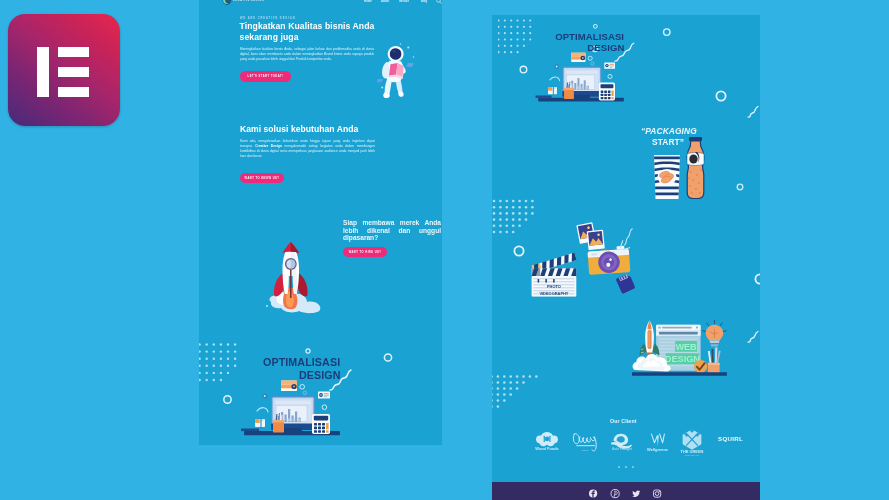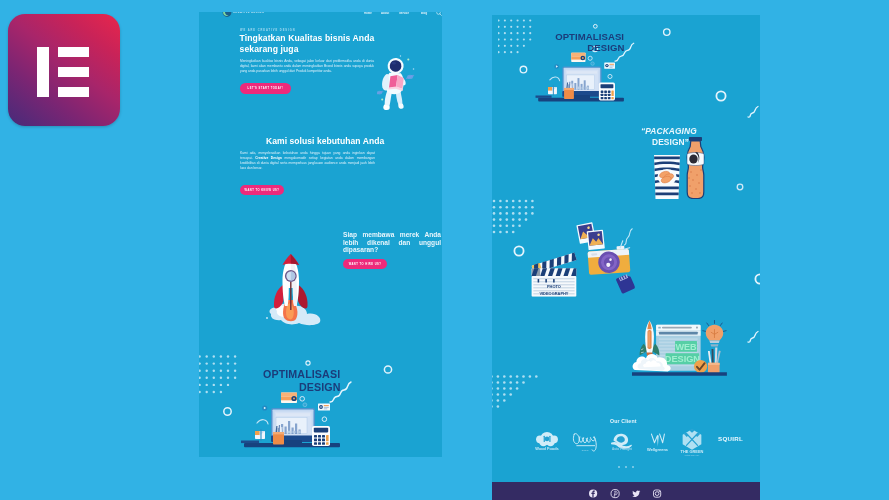--- a/index.html
+++ b/index.html
@@ -4,21 +4,21 @@
 <style>
   html,body{margin:0;padding:0;}
   body{width:889px;height:500px;overflow:hidden;background:#31b2e5;font-family:"Liberation Sans",sans-serif;}
   .stage{position:relative;width:889px;height:500px;background:#31b2e5;}
   
   .elogo{position:absolute;left:8px;top:14px;width:112px;height:112px;border-radius:17px;
     background:linear-gradient(38deg,#462b7a 0%,#7b2573 30%,#a8256a 55%,#c92358 78%,#e8264c 100%);
     box-shadow:0 1px 3px rgba(0,0,0,.2);}
   .elogo .bar{position:absolute;background:#fff;}
   
-  .panel-left{position:absolute;left:199px;top:12px;width:243px;height:445px;background:#1aa3d2;overflow:hidden;}
+  .panel-left{position:absolute;left:199px;top:0;width:243px;height:445px;background:#1aa3d2;overflow:hidden;}
   .panel-right{position:absolute;left:492px;top:15px;width:268px;height:485px;background:#1aa3d2;overflow:hidden;}
 
   
 
   .navbar{position:absolute;left:0;top:-8px;width:285px;height:14px;}
   .nav-logo-text{position:absolute;color:#cfeaf8;font-size:2.6px;font-weight:700;letter-spacing:.5px;white-space:nowrap;}
   .nav-item{position:absolute;color:#dff1fb;font-size:2.8px;font-weight:600;white-space:nowrap;}
   .nav-cta{position:absolute;background:#2a2e74;color:#fff;border-radius:3px;font-size:2.6px;font-weight:700;
     display:flex;align-items:center;justify-content:center;white-space:nowrap;}
   .eyebrow{position:absolute;color:#a9dcf2;font-size:2.6px;font-weight:700;letter-spacing:.95px;white-space:nowrap;}
@@ -73,21 +73,21 @@
         <circle cx="4.2" cy="4.2" r="3" fill="none" stroke="#dff1fb" stroke-width="1.1"></circle>
         <path d="M6.4 6.4 L9 9" stroke="#dff1fb" stroke-width="1.1" stroke-linecap="round"></path>
       </svg>
       <div class="nav-cta" style="left:250px;top:3.5px;width:27px;height:9px;">CONTACT</div>
     </div>
     <div class="eyebrow" style="left:41px;top:16.5px;">WE ARE CREATIVE DESIGN</div>
     <div class="h1" style="left:40.5px;top:21px;width:136px;">Tingkatkan Kualitas bisnis Anda sekarang juga</div>
     <div class="ptext" style="left:41px;top:47px;width:134px;text-align:justify;">Meningkatkan kualitas bisnis Anda, sebagai jalan keluar dari problematika anda di dunia digital, kami akan membantu anda dalam meningkatkan Brand bisnis anda supaya produk yang anda pasarkan lebih unggul dari Produk kompetitor anda.</div>
     <div class="btn" style="left:41px;top:71px;width:51px;height:10.5px;">LET'S START TODAY!</div>
 
-    <div class="h2" style="left:41px;top:124px;margin-left:26px;">Kami solusi kebutuhan Anda</div>
+    <div class="h2" style="left:41px;top:124px;">Kami solusi kebutuhan Anda</div>
     <div class="ptext" style="left:41px;top:139px;width:135px;text-align:justify;"><span>Kami ada, menyelesaikan kebutuhan anda hingga tujuan yang anda inginkan dapat tercapai. </span><b style="color:#ffffff">Creative Design</b><span> mengakomodir setiap kegiatan anda dalam membangun kredibilitas di dunia digital serta memperluas jangkauan audience anda menjadi jauh lebih luas dan besar.</span></div>
     <div class="btn" style="left:41px;top:173px;width:44px;height:10px;">WANT TO KNOW US?</div>
 
     <div class="h3" style="left:144px;top:219px;width:98px;">Siap membawa merek Anda lebih dikenal dan unggul dipasaran?</div>
     <div class="btn" style="left:144px;top:247px;width:44px;height:10px;">WANT TO HIRE US?</div>
 
     <div class="optiblock" style="left:0px;top:335px;width:200px;height:110px;">
       <div class="opti-title" style="left:64px;top:20.5px;font-size:10.7px;letter-spacing:.1px;">OPTIMALISASI</div>
       <div class="opti-title" style="left:100px;top:33.5px;font-size:10.7px;letter-spacing:.1px;">DESIGN</div>
       <svg viewBox="0 0 200 110" width="200" height="110">
@@ -495,21 +495,21 @@
     <rect x="127" y="88" width="2.6" height="6.2" rx=".5" fill="#f0a14b"></rect>
     <rect x="127" y="95.2" width="2.6" height="2.6" rx=".5" fill="#f0a14b"></rect>
   </g>
 </svg>
 
 
   </div>
 
     <div class="optiblock" style="left:143px;top:110px;width:80px;height:80px;">
       <div class="pack-title" style="left:6px;top:1px;font-size:8.4px;letter-spacing:.1px;font-style:italic;">“PACKAGING</div>
-      <div class="pack-title" style="left:17px;top:12px;font-size:8.4px;letter-spacing:.1px;">DESIGN”</div>
+      <div class="pack-title" style="left:17px;top:12px;font-size:8.4px;letter-spacing:.1px;">START”</div>
 
       <svg viewBox="0 0 74 74" width="74" height="74">
 
   <g>
     <path d="M19 30 L45 30 L43.5 74 L20.5 74 Z" fill="#f7fbfe"></path>
     <g fill="#1b3f78">
       <path d="M19.1 31.5 L44.9 31.5 L44.85 34.2 L19.15 34.2 Z"></path>
       <path d="M19.3 37.5 C25 36 38 36 44.7 37.5 L44.65 40.2 C38 38.7 25 38.7 19.35 40.2 Z"></path>
       <path d="M19.5 43.5 C25 42 38 42 44.5 43.5 L44.45 46.2 C38 44.7 25 44.7 19.55 46.2 Z"></path>
       <path d="M19.7 49.5 C25 48 38 48 44.3 49.5 L44.25 52.2 C38 50.7 25 50.7 19.75 52.2 Z"></path>

